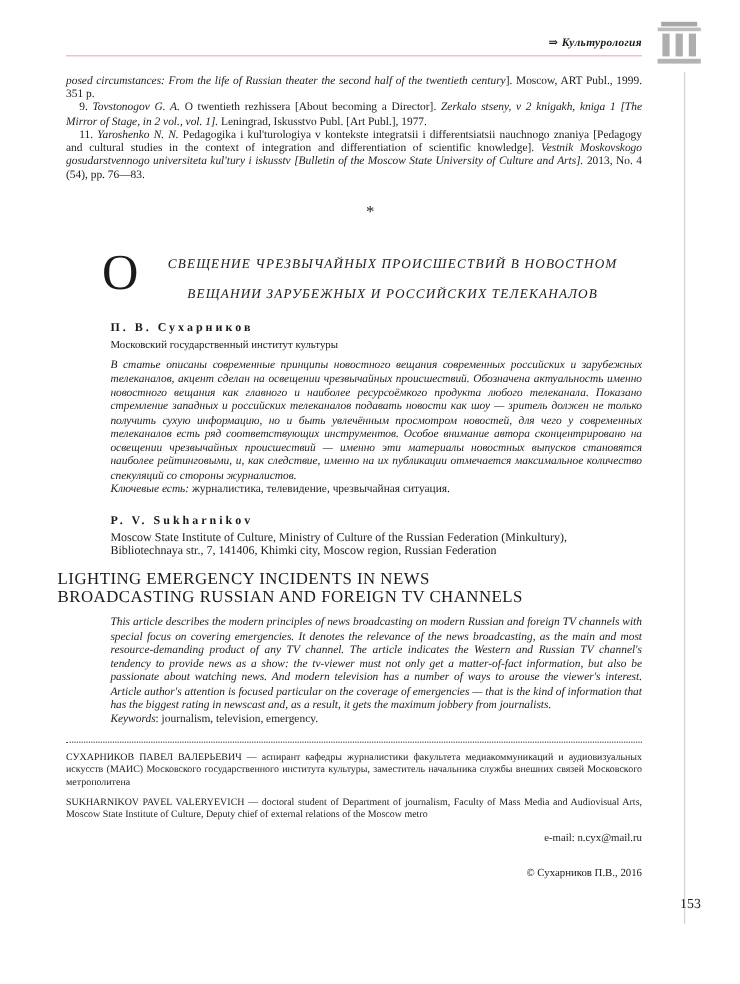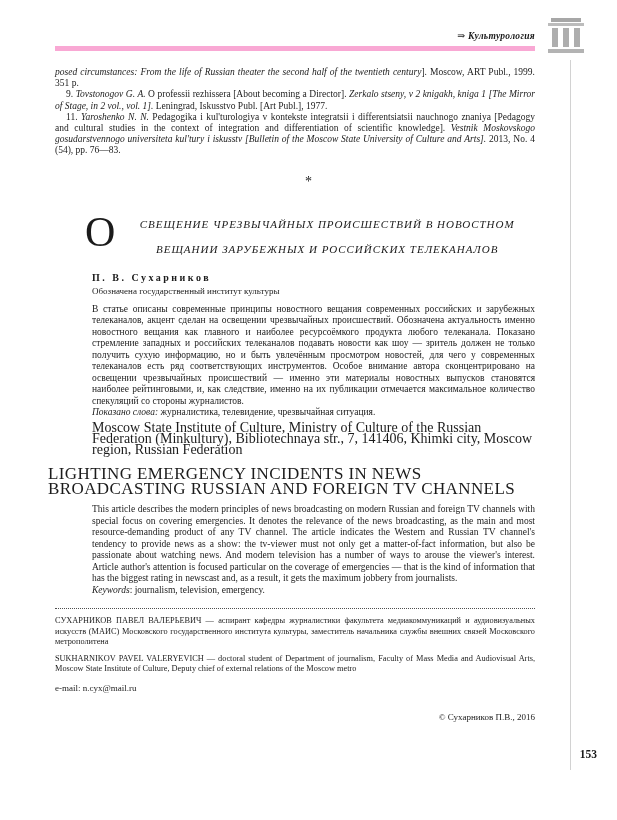--- a/index.html
+++ b/index.html
@@ -8,57 +8,57 @@
     position:relative; width:617px; height:820px; margin:0 auto;
     background:#ffffff; overflow:hidden;
     font-family:"Liberation Serif","DejaVu Serif",serif; color:#1b1b1b;
   }
   .m-full { margin-left:55px; margin-right:82px; }
   .m-ind  { margin-left:92px; margin-right:82px; }
 
   .running-head {
     margin-top:30px; text-align:right;
     font-style:italic; font-weight:bold; font-size:9.5px; letter-spacing:0.3px;
-    padding-bottom:5px; border-bottom:5px solid #f9a8d4;
+    padding-bottom:5px; border-bottom:1px solid #f9a8d4;
   }
   .logo { position:absolute; top:18px; right:32px; width:38px; height:36px; }
 
   .margin-rule {
     position:absolute; left:570px; top:60px; height:710px; width:1px;
     background:#d2d2d2;
   }
   .page-number {
-    position:absolute; right:20px; top:748px;
-    font-weight:bold; font-size:11.5px;
+    position:absolute; right:33px; top:748px;
+    font-weight:normal; font-size:11.5px;
   }
 
   .refs { margin-top:16px; }
   .ref { font-size:9.5px; line-height:11.2px; text-align:justify; }
   .ref.indent { text-indent:11px; }
 
   .asterisk { text-align:center; font-size:14px; margin-top:18px; line-height:14px; }
 
   .article-title { display:flex; margin-top:22px; margin-left:85px; margin-right:82px; }
   .dropcap { font-size:42px; line-height:42px; margin-right:4px; }
   .title-rest { flex:1; text-align:center; font-style:italic; font-size:11px; letter-spacing:1px; padding-top:1px; }
   .tline { display:block; line-height:25px; white-space:nowrap; }
 
   .udc { margin-top:13px; font-size:9.5px; }
   .author { margin-top:10px; font-weight:bold; font-size:10px; letter-spacing:2.5px; }
   .affil { margin-top:3px; font-size:9px; }
-  .affil-en { margin-top:3px; font-size:14px; line-height:11.2px; }
-  .abstract { margin-top:8px; font-size:9.5px; line-height:11.5px; text-align:justify; }
+  .affil-en { margin-top:3px; font-size:10px; line-height:11.2px; }
+  .abstract { margin-top:8px; font-size:9.5px; line-height:11.5px; text-align:justify;font-style:italic; }
   .keywords { margin-top:0; font-size:9.5px; line-height:11.5px; text-align:justify; }
   .mt14 { margin-top:14px; }
 
-  .en-heading { margin-top:12px; font-size:17px; line-height:14.5px; font-weight:normal; letter-spacing:0.4px;margin-left:48px; }
+  .en-heading { margin-top:12px; font-size:14px; line-height:14.5px; font-weight:normal; letter-spacing:0.4px;margin-left:48px; }
 
   .dotted { margin-top:12px; border-top:1.5px dotted #4e4e4e; height:0; }
   .bio { margin-top:7px; font-size:8.3px; line-height:10.3px; text-align:justify; }
-  .email { margin-top:8px; font-size:9px; text-align:left; }
+  .email { margin-top:8px; font-size:9px; text-align:right; }
   .copyright { margin-top:19px; font-size:9px; text-align:right; }
 </style>
 </head>
 <body>
 
 <div class="page">
 
   <div class="margin-rule"></div>
 
   <div class="page-number">153</div>
@@ -73,41 +73,42 @@
       <rect x="1" y="31" width="36" height="4" fill="#b3b3b3"></rect>
     </svg>
   </div>
 
   <div class="running-head m-full">
     <span>⇒ Культурология</span>
   </div>
 
   <section class="refs m-full">
     <p class="ref"><i>posed circumstances: From the life of Russian theater the second half of the twentieth century</i><span>]. Moscow, ART Publ., 1999. 351 p.</span></p>
-    <p class="ref indent"><span>9. </span><i>Tovstonogov G. A.</i><span>  O professii rezhissera [About becoming a Director]. </span><i>Zerkalo stseny, v 2 knigakh, kniga 1 [The Mirror of Stage, in 2 vol., vol. 1].</i><span> Leningrad, Iskusstvo Publ. [Art Publ.], 1977.</span></p>
+    <p class="ref indent"><span>9. </span><i>Tovstonogov G. A.</i><span>  O twentieth rezhissera [About becoming a Director]. </span><i>Zerkalo stseny, v 2 knigakh, kniga 1 [The Mirror of Stage, in 2 vol., vol. 1].</i><span> Leningrad, Iskusstvo Publ. [Art Publ.], 1977.</span></p>
     <p class="ref indent"><span>11. </span><i>Yaroshenko N. N.</i><span>  Pedagogika i kul'turologiya v kontekste integratsii i differentsiatsii nauchnogo znaniya [Pedagogy and cultural studies in the context of integration and differentiation of scientific knowledge]. </span><i>Vestnik Moskovskogo gosudarstvennogo universiteta kul'tury i iskusstv [Bulletin of the Moscow State University of Culture and Arts].</i><span> 2013, No. 4 (54), pp. 76—83.</span></p>
   </section>
 
   <div class="asterisk">*</div>
 
   <div class="article-title">
     <span class="dropcap">О</span>
     <span class="title-rest">
       <span class="tline">СВЕЩЕНИЕ ЧРЕЗВЫЧАЙНЫХ ПРОИСШЕСТВИЙ В НОВОСТНОМ</span>
       <span class="tline">ВЕЩАНИИ ЗАРУБЕЖНЫХ И РОССИЙСКИХ ТЕЛЕКАНАЛОВ</span>
     </span>
   </div>
 
 
   <div class="author m-ind">П. В. Сухарников</div>
-  <div class="affil m-ind">Обозначена государственный институт культуры</div>
+  <div class="affil m-ind">Московский государственный институт культуры</div>
 
   <p class="abstract m-ind">В статье описаны современные принципы новостного вещания современных российских и зарубежных телеканалов, акцент сделан на освещении чрезвычайных происшествий. Обозначена актуальность именно новостного вещания как главного и наиболее ресурсоёмкого продукта любого телеканала. Показано стремление западных и российских телеканалов подавать новости как шоу — зритель должен не только получить сухую информацию, но и быть увлечённым просмотром новостей, для чего у современных телеканалов есть ряд соответствующих инструментов. Особое внимание автора сконцентрировано на освещении чрезвычайных происшествий — именно эти материалы новостных выпусков становятся наиболее рейтинговыми, и, как следствие, именно на их публикации отмечается максимальное количество спекуляций со стороны журналистов.</p>
-  <p class="keywords m-ind"><i>Показано слова: </i><span>журналистика, телевидение, чрезвычайная ситуация.</span></p>
+  <p class="keywords m-ind"><i>Ключевые есть: </i><span>журналистика, телевидение, чрезвычайная ситуация.</span></p>
 
+  <div class="author m-ind mt14">P. V. Sukharnikov</div>
   <p class="affil-en m-ind">Moscow State Institute of Culture, Ministry of Culture of the Russian Federation (Minkultury), Bibliotechnaya str., 7, 141406, Khimki city, Moscow region, Russian Federation</p>
 
   <h2 class="en-heading m-ind">
     <span>LIGHTING EMERGENCY INCIDENTS IN NEWS</span><br>
     <span>BROADCASTING RUSSIAN AND FOREIGN TV CHANNELS</span>
   </h2>
 
   <p class="abstract m-ind">This article describes the modern principles of news broadcasting on modern Russian and foreign TV channels with special focus on covering emergencies. It denotes the relevance of the news broadcasting, as the main and most resource-demanding product of any TV channel. The article indicates the Western and Russian TV channel's tendency to provide news as a show: the tv-viewer must not only get a matter-of-fact information, but also be passionate about watching news. And modern television has a number of ways to arouse the viewer's interest. Article author's attention is focused particular on the coverage of emergencies — that is the kind of information that has the biggest rating in newscast and, as a result, it gets the maximum jobbery from journalists.</p>
   <p class="keywords m-ind"><i>Keywords</i><span>: journalism, television, emergency.</span></p>
 

